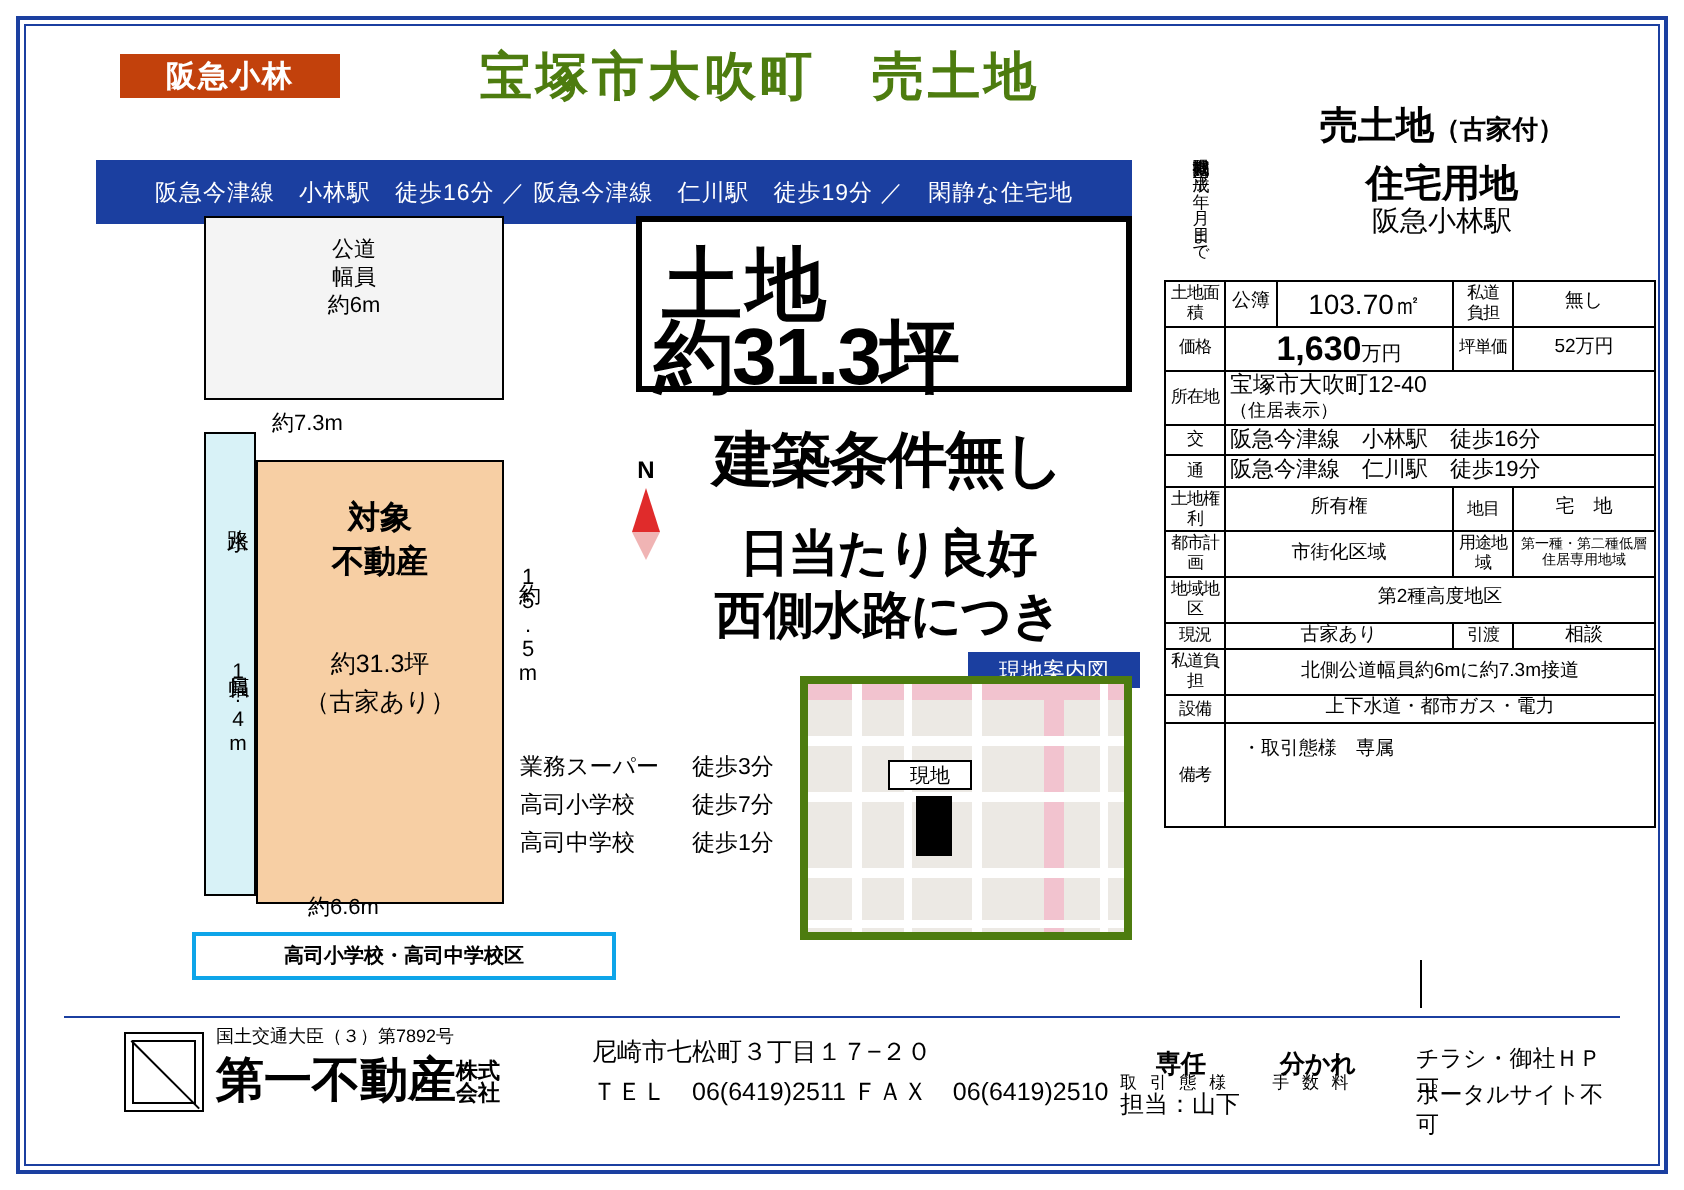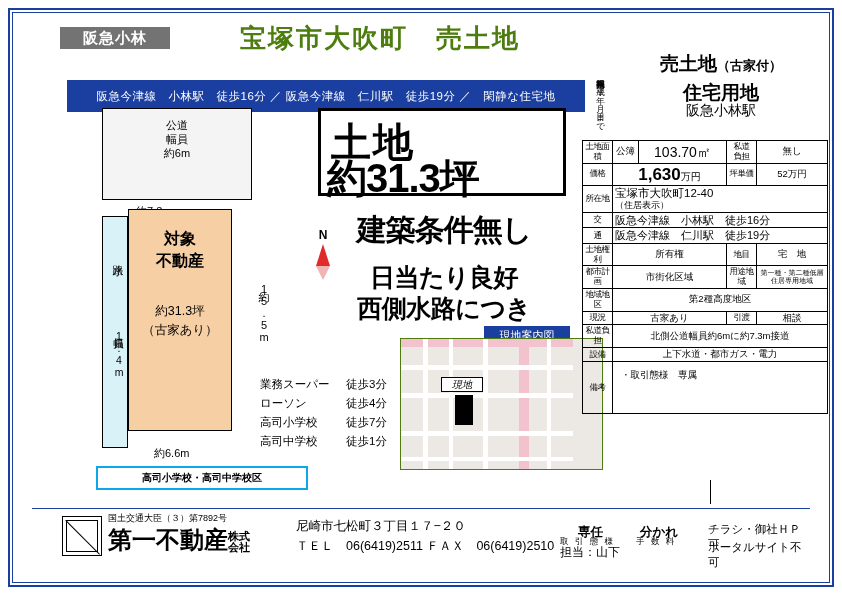--- a/index.html
+++ b/index.html
@@ -21,31 +21,31 @@
     border: 2px solid #1b3fa0;
   }
   .inner-border {
     position:absolute; left:12px; top:12px; width:818px; height:571px;
     border: 1px solid #1b3fa0;
   }
 
   
   .station-tag {
     position:absolute; left:60px; top:27px; width:110px; height:22px;
-    background:#737373; color:#ffffff;
+    background:#c2410c; color:#ffffff;
     font-size:15px; font-weight:bold; letter-spacing:1px;
     display:flex; align-items:center; justify-content:center;
   }
   .main-title {
     position:absolute; left:185px; top:22px; width:390px; height:32px;
     color:#4d7c0f; font-size:26px; font-weight:bold;
     letter-spacing:2px; display:flex; align-items:center; justify-content:center;
   }
   .access-bar {
-    position:absolute; left:67px; top:80px; width:518px; height:32px;
+    position:absolute; left:48px; top:80px; width:518px; height:32px;
     background:#1b3fa0; color:#ffffff; font-size:11.5px;
     display:flex; align-items:center; justify-content:center; letter-spacing:0.5px;
   }
 
   
   .plan-area {
     position:absolute; left:58px; top:108px; width:200px; height:350px;
   }
   .road-box {
     position:absolute; left:44px; top:0px; width:150px; height:92px;
@@ -53,21 +53,21 @@
     font-size:11px; text-align:center;
   }
   .road-box .lbl {
     position:absolute; left:50%; top:10px; transform:translateX(-50%);
     line-height:1.25; font-size:11px;
   }
   .dim-73 {
     position:absolute; left:78px; top:96px; font-size:11px;
   }
   .subject-box {
-    position:absolute; left:70px; top:101px; width:104px; height:222px;
+    position:absolute; left:70px; top:122px; width:124px; height:222px;
     background:#f7cfa4; border:1.5px solid #000;
   }
   .subject-text {
     position:absolute; left:0; top:18px; width:100%; text-align:center;
     font-size:16px; font-weight:bold; line-height:1.35;
   }
   .subject-sub {
     position:absolute; left:0; top:92px; width:100%; text-align:center;
     font-size:12.5px; line-height:1.5;
   }
@@ -135,22 +135,22 @@
   .walk-list {
     position:absolute; left:260px; top:375px; width:150px;
     font-size:11.5px; line-height:1.65;
   }
   .walk-list .row { display:flex; }
   .walk-list .name { width:86px; }
   .walk-list .time { width:60px; }
 
   
   .map-box {
-    position:absolute; left:400px; top:338px; width:203px; height:132px;
-    border:1px solid #4d7c0f; background:#ece9e4; overflow:hidden;font-style:italic;
+    position:absolute; left:400px; top:338px; width:166px; height:132px;
+    border:4px solid #4d7c0f; background:#ece9e4; overflow:hidden;
   }
   .map-label {
     position:absolute; left:484px; top:326px; width:86px; height:18px;
     background:#1b3fa0; color:#fff; font-size:11px;
     display:flex; align-items:center; justify-content:center;
   }
   .map-road-h { position:absolute; background:#ffffff; }
   .map-road-v { position:absolute; background:#ffffff; }
   .map-pink { position:absolute; background:#f2c3cf; }
   .map-blk {
@@ -309,24 +309,20 @@
   <div class="cond-none">建築条件無し</div>
   <div class="sunny">
     <div>日当たり良好</div>
     <div>西側水路につき</div>
   </div>
 
   <div class="walk-list">
     <div class="row">
       <span class="name">業務スーパー</span>
       <span class="time">徒歩3分</span>
-    </div>
-    <div class="row">
-      <span class="name">ローソン</span>
-      <span class="time">徒歩4分</span>
     </div>
     <div class="row">
       <span class="name">高司小学校</span>
       <span class="time">徒歩7分</span>
     </div>
     <div class="row">
       <span class="name">高司中学校</span>
       <span class="time">徒歩1分</span>
     </div>
   </div>

